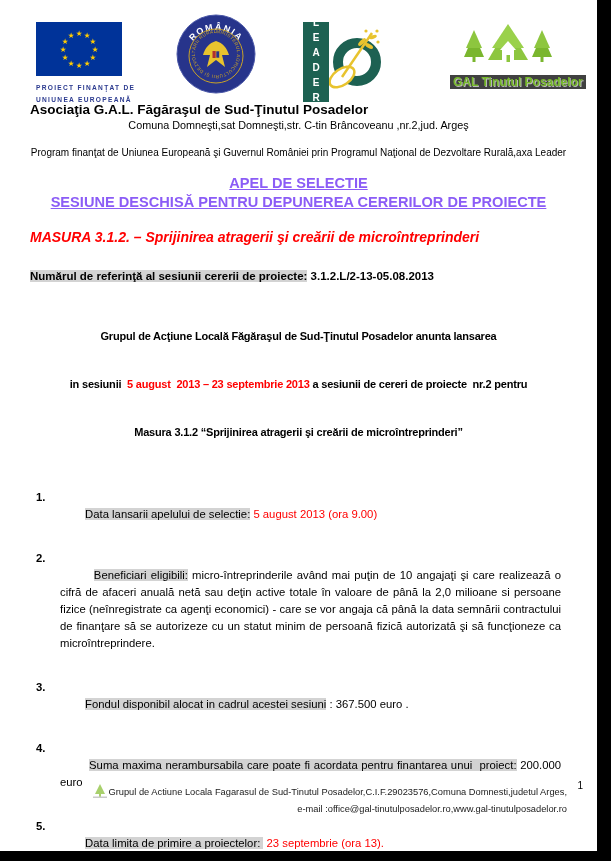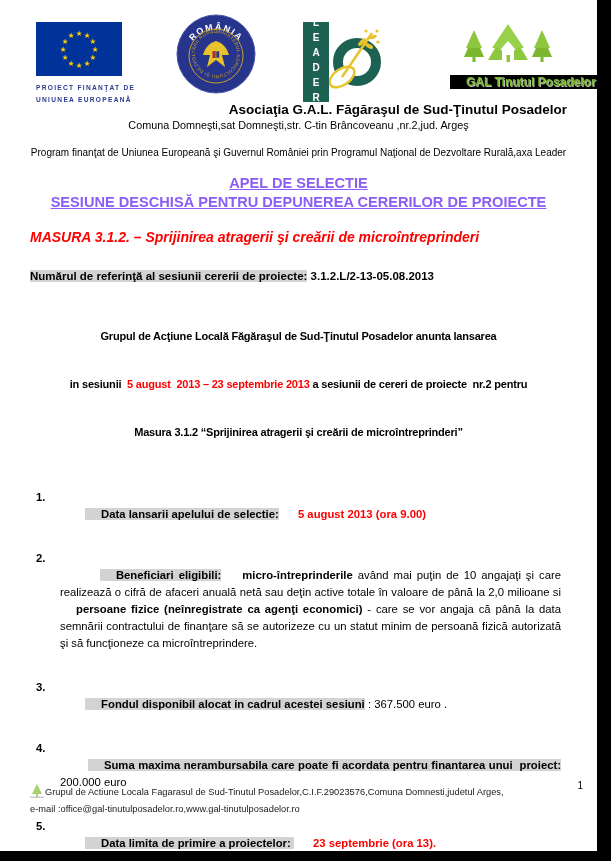--- a/index.html
+++ b/index.html
@@ -23,54 +23,54 @@
   .logo-leader { left:303px; top:22px; width:80px; height:80px; display:flex; }
   .leader-band {
     width:26px; height:80px; background:#1D6152; color:#fff;
     font-weight:bold; font-size:10px; letter-spacing:4px;
     writing-mode:vertical-rl; text-orientation:upright;
     display:flex; align-items:center; justify-content:center;
   }
   .leader-art { background:#fff; }
   .logo-gal { left:450px; top:24px; width:116px; text-align:center; }
   .gal-caption {
-    display:inline-block; margin-top:1px; padding:0 16px;
-    background:#000000; color:#76B82A; font-weight:bold; font-size:12px;
+    display:inline-block; margin-top:1px; padding:0 3px;
+    background:#404040; color:#76B82A; font-weight:bold; font-size:12px;
     text-shadow:1px 1px 0 #b9b9b9; white-space:nowrap;
   }
   
   .content { padding:102px 30px 0 30px; }
-  .org-title { font-size:13.5px; font-weight:bold; text-align:right; margin:0 0 2px 0; }
+  .org-title { font-size:13.5px; font-weight:bold; text-align:left; margin:0 0 2px 0; }
   .addr { font-size:10.8px; text-align:center; margin:0; }
   .telfax { font-size:9.8px; text-align:center; margin:1px 0 0 0; }
   .program { font-size:10px; text-align:center; margin:16px -12px 0 -12px; white-space:nowrap; }
   .h-red {
     color:#8b5cf6; font-weight:bold; text-align:center;
     font-size:14.6px; line-height:19px; margin:0;
     text-decoration:underline;
   }
   .h-red-wrap { margin:16px 0 0 0; }
   .masura { color:#FF0000; font-weight:bold; text-align:left; font-size:14px; margin:17px 0 0 0;font-style:italic; }
   .ref { font-size:11.5px; font-weight:bold; margin:25px 0 0 0; white-space:pre-wrap; }
   .intro {
     font-weight:bold; font-size:11px; letter-spacing:-0.2px; text-align:center;
     line-height:16px; margin:14px -12px 0 -12px; white-space:pre;
   }
   
   .list { margin-top:17px; font-size:11.3px; line-height:17px; }
   .li { position:relative; padding-left:24px; margin:0 6px 10px 6px; text-align:justify; white-space:pre-wrap; }
   .li .num { position:absolute; left:0; top:0; font-weight:bold; }
-  .b { font-weight:bold;padding-left:16px; }
+  .b { font-weight:normal; }
   .red { color:#FF0000; }
   .hl { background:#D3D3D3; }
   .lnk { color:#0000FF; text-decoration:underline; cursor:pointer; }
   
   .footer {
     position:absolute; left:30px; right:30px; top:783px;
-    text-align:left; font-size:9.3px; line-height:13px; color:#1a1a1a;
+    text-align:right; font-size:9.3px; line-height:13px; color:#1a1a1a;
   }
   .f-logo { display:inline-block; vertical-align:-4px; margin-right:1px; }
   .pageno { position:absolute; right:14px; top:780px; font-size:10px; }
 </style>
 </head>
 <body>
 
 <div class="page">
 
   <div class="logo logo-eu">

